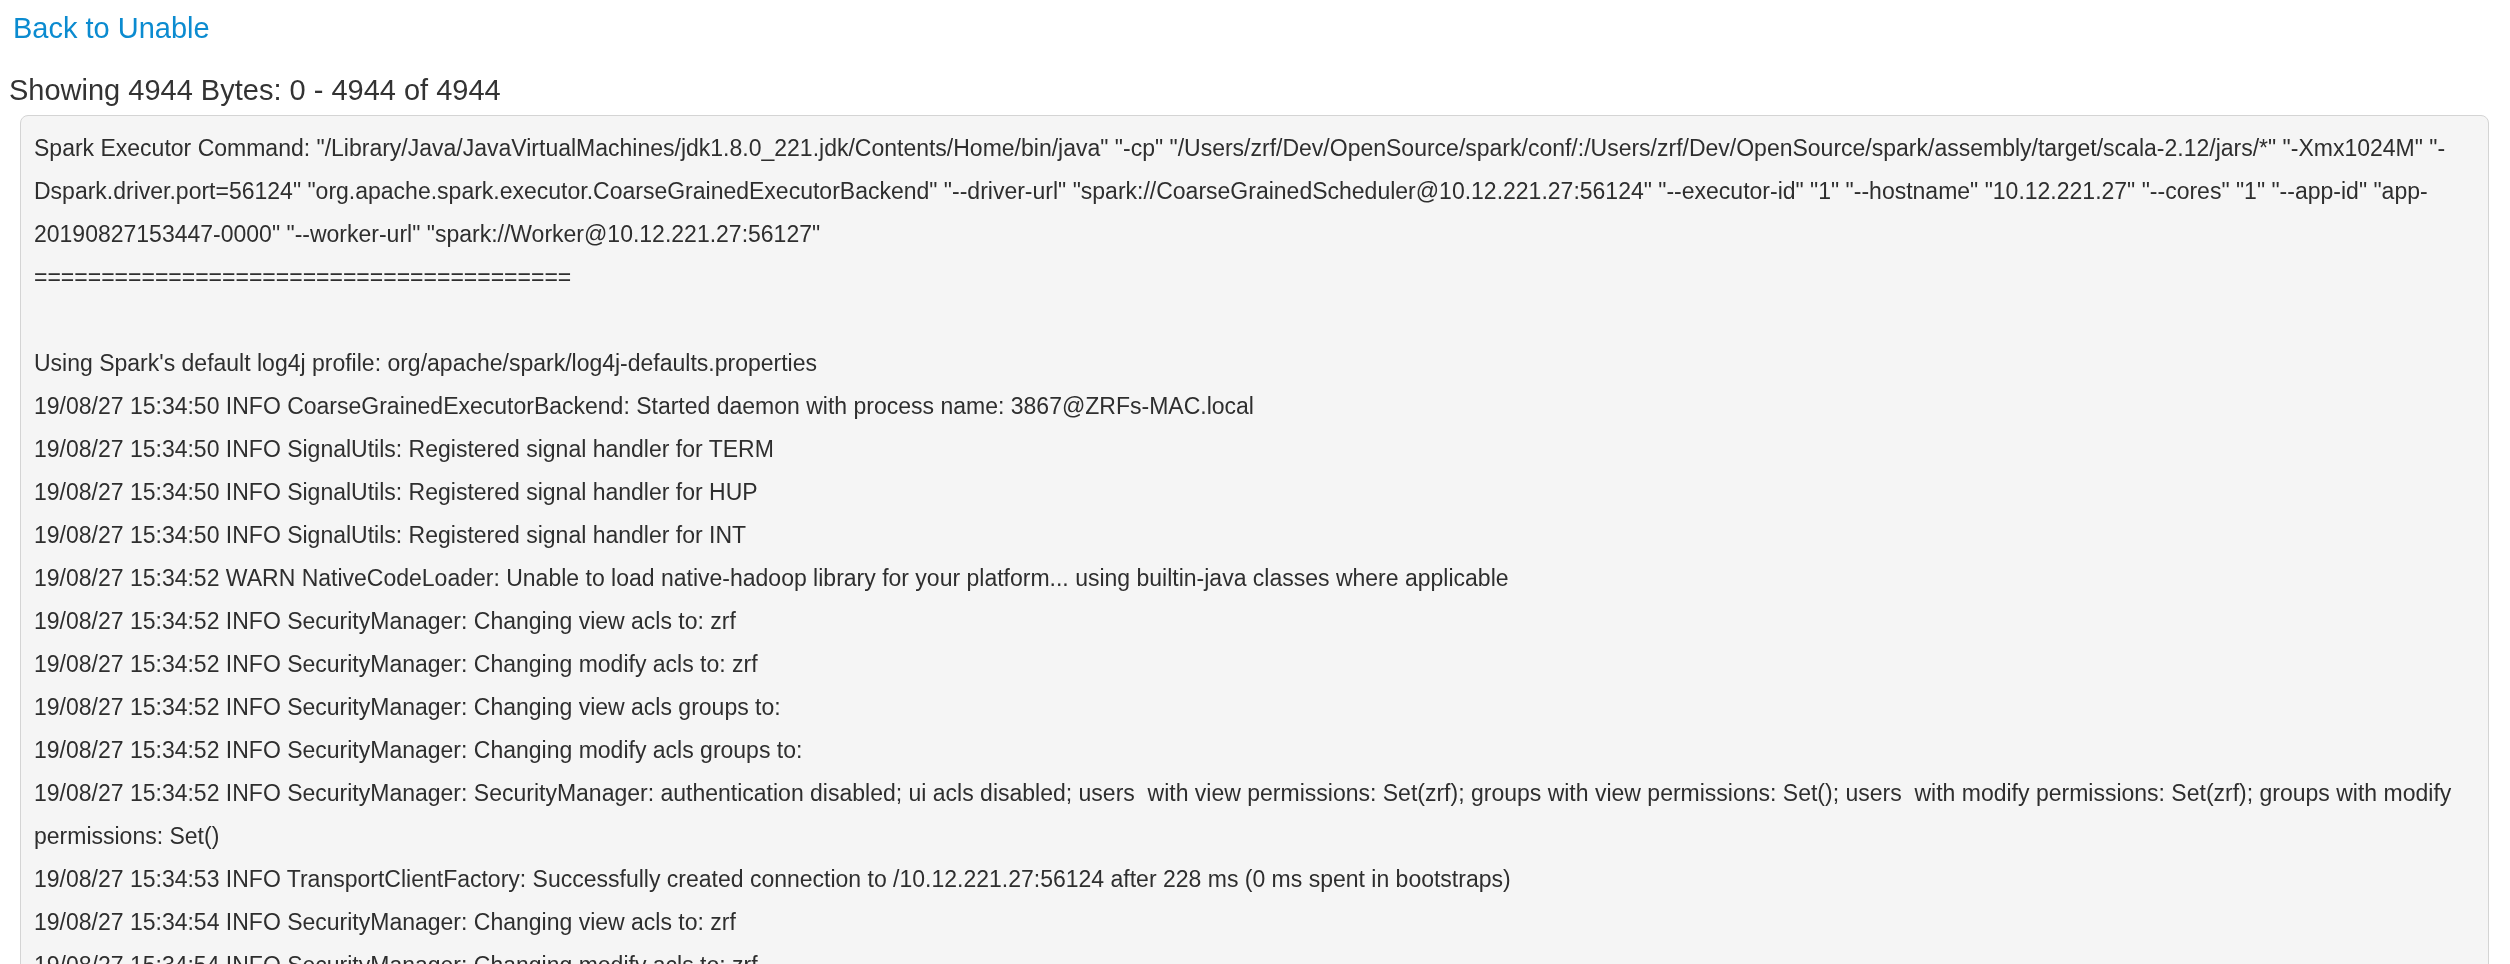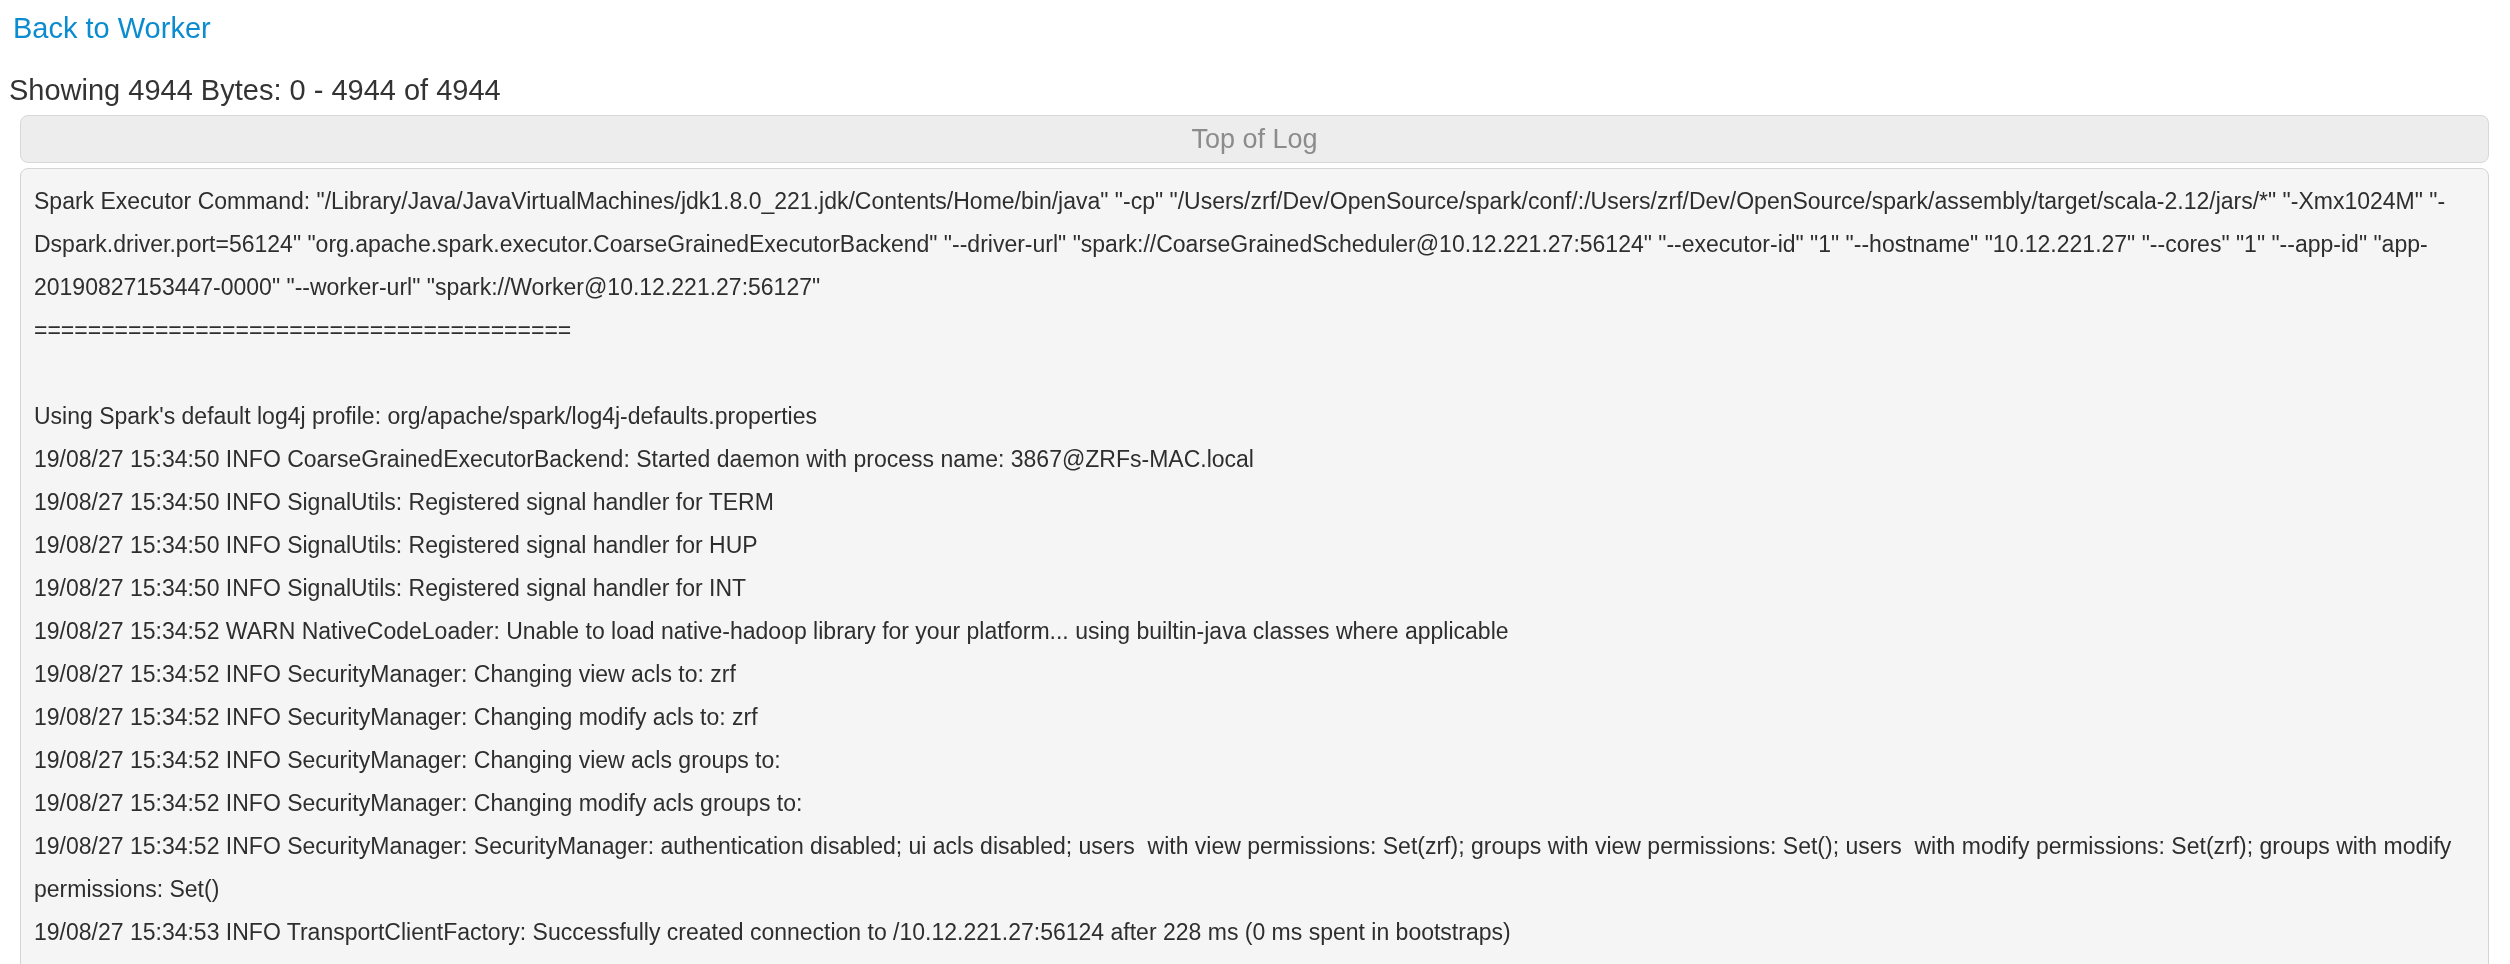--- a/index.html
+++ b/index.html
@@ -67,27 +67,26 @@
     color: #2e2e2e;
     white-space: pre-wrap;
     word-wrap: break-word;
   }
 </style>
 </head>
 <body>
 
 
 
-<a href="#" class="back-link">Back to Worker</a>
+<a href="#" class="back-link">Back to Unable</a>
 
 <div class="byte-range">Showing 4944 Bytes: 0 - 4944 of 4944</div>
 
 <div class="log-wrap">
 
-  <button type="button" class="top-of-log-bar">Top of Log</button>
 
   <div class="log-box">
     <pre class="log-pre">Spark Executor Command: "/Library/Java/JavaVirtualMachines/jdk1.8.0_221.jdk/Contents/Home/bin/java" "-cp" "/Users/zrf/Dev/OpenSource/spark/conf/:/Users/zrf/Dev/OpenSource/spark/assembly/target/scala-2.12/jars/*" "-Xmx1024M" "-Dspark.driver.port=56124" "org.apache.spark.executor.CoarseGrainedExecutorBackend" "--driver-url" "spark://CoarseGrainedScheduler@10.12.221.27:56124" "--executor-id" "1" "--hostname" "10.12.221.27" "--cores" "1" "--app-id" "app-20190827153447-0000" "--worker-url" "spark://Worker@10.12.221.27:56127"
 ========================================
 
 Using Spark's default log4j profile: org/apache/spark/log4j-defaults.properties
 19/08/27 15:34:50 INFO CoarseGrainedExecutorBackend: Started daemon with process name: 3867@ZRFs-MAC.local
 19/08/27 15:34:50 INFO SignalUtils: Registered signal handler for TERM
 19/08/27 15:34:50 INFO SignalUtils: Registered signal handler for HUP
 19/08/27 15:34:50 INFO SignalUtils: Registered signal handler for INT

